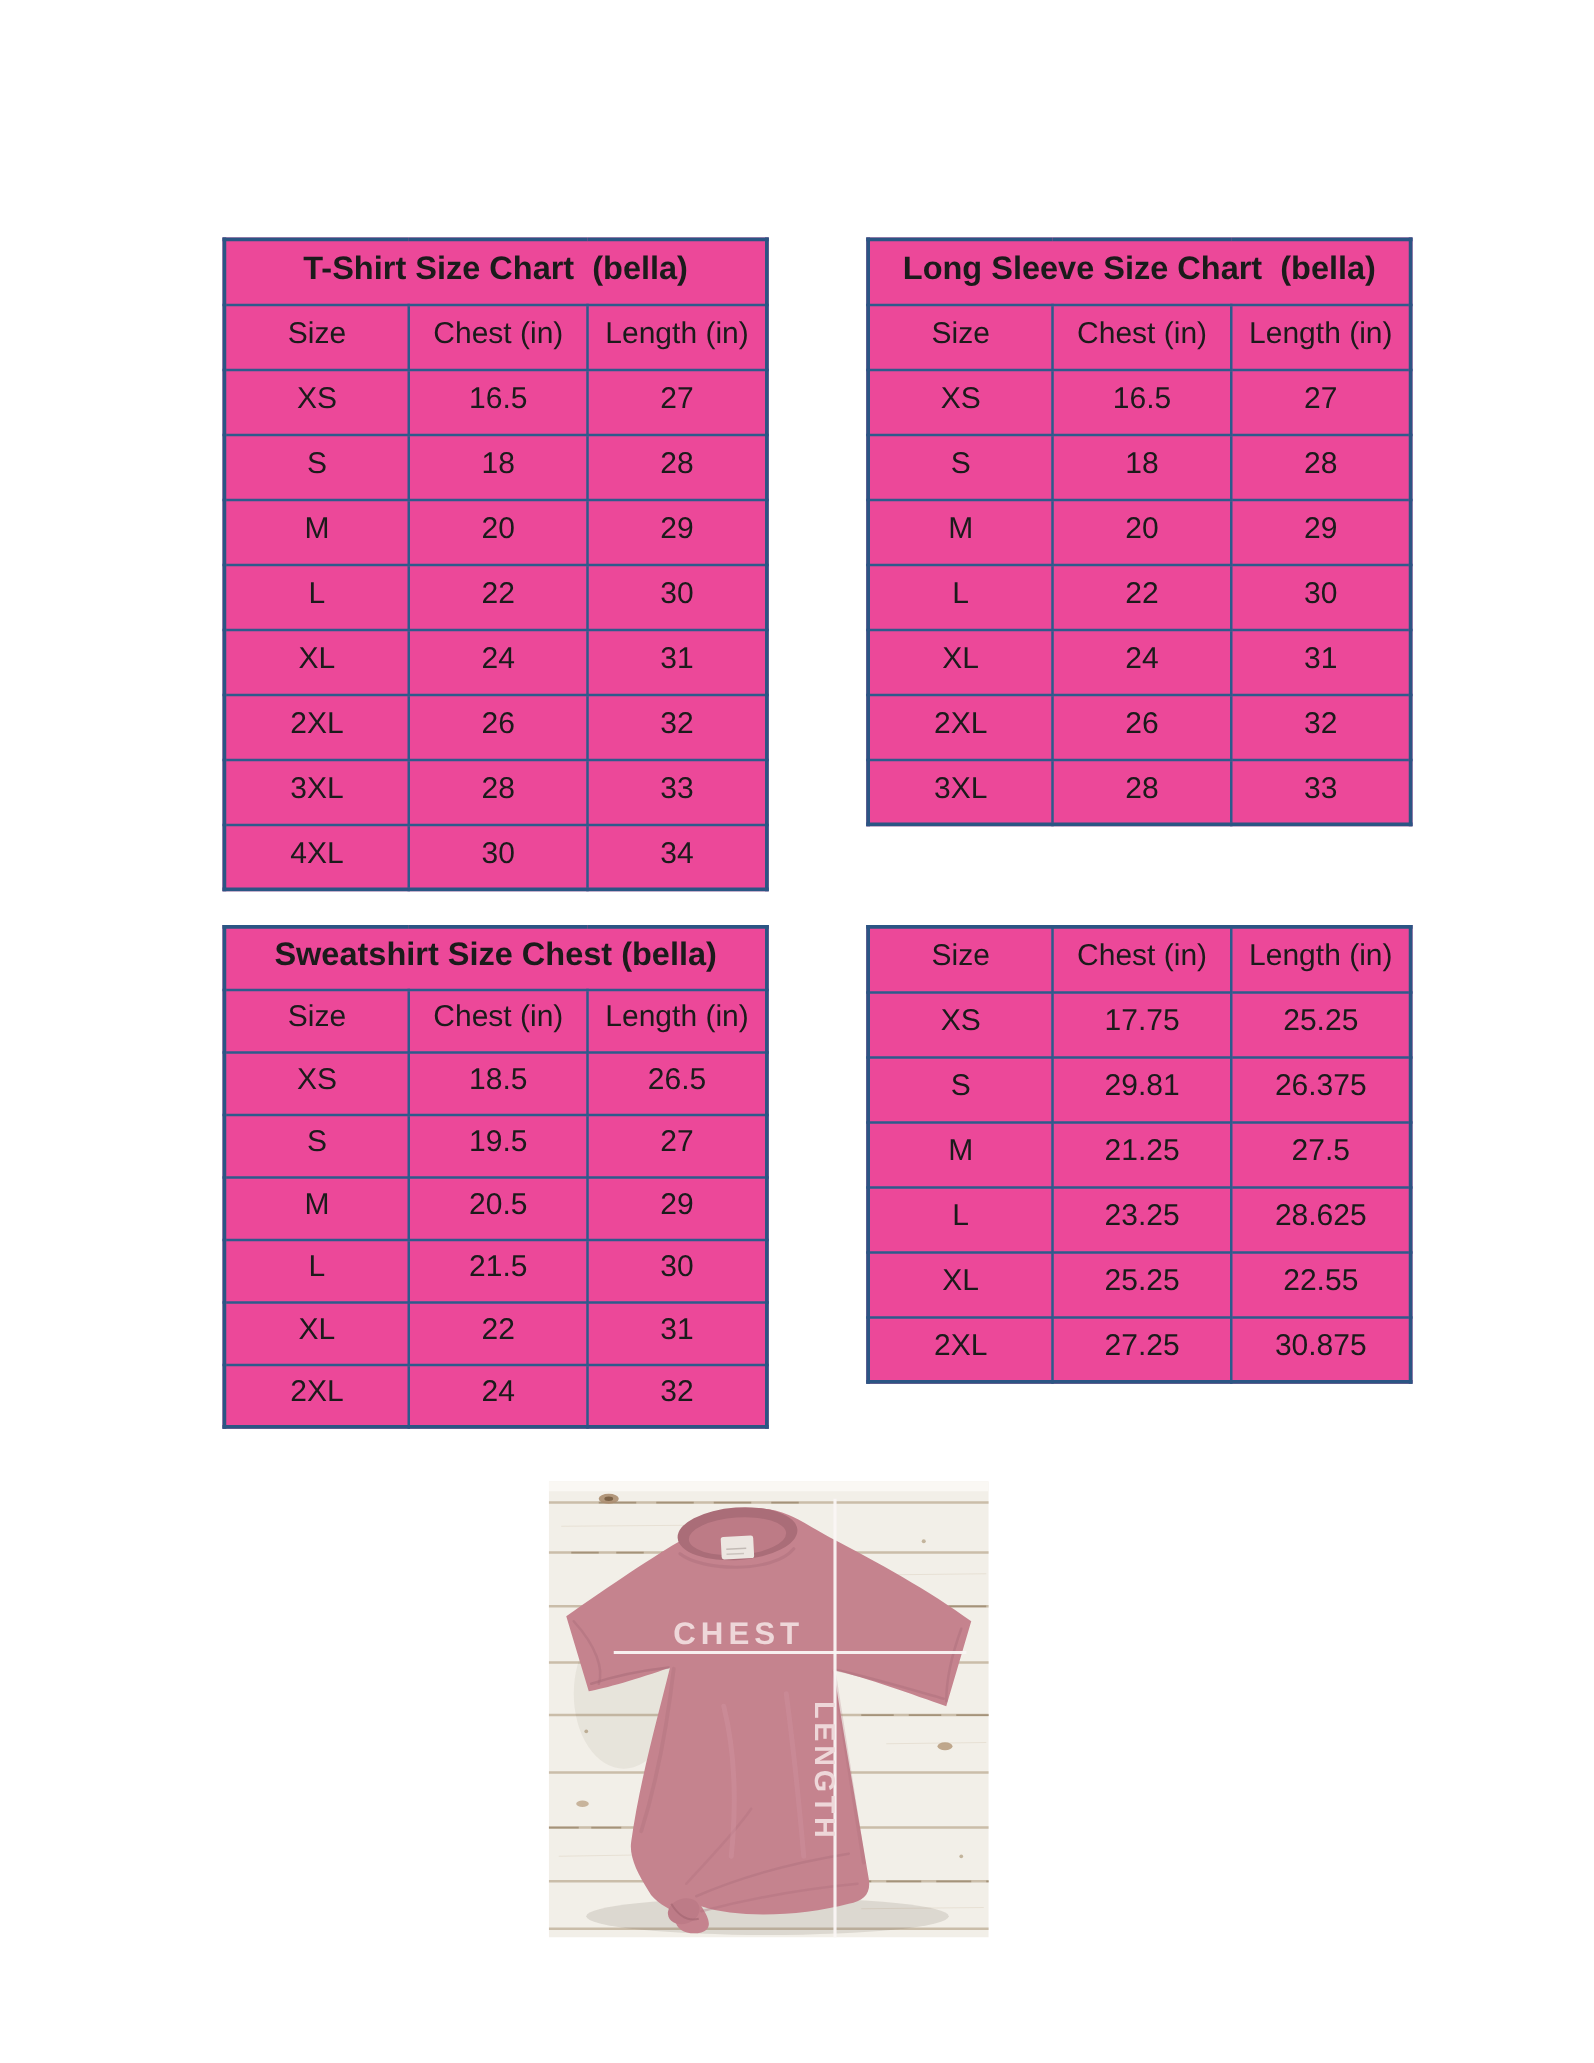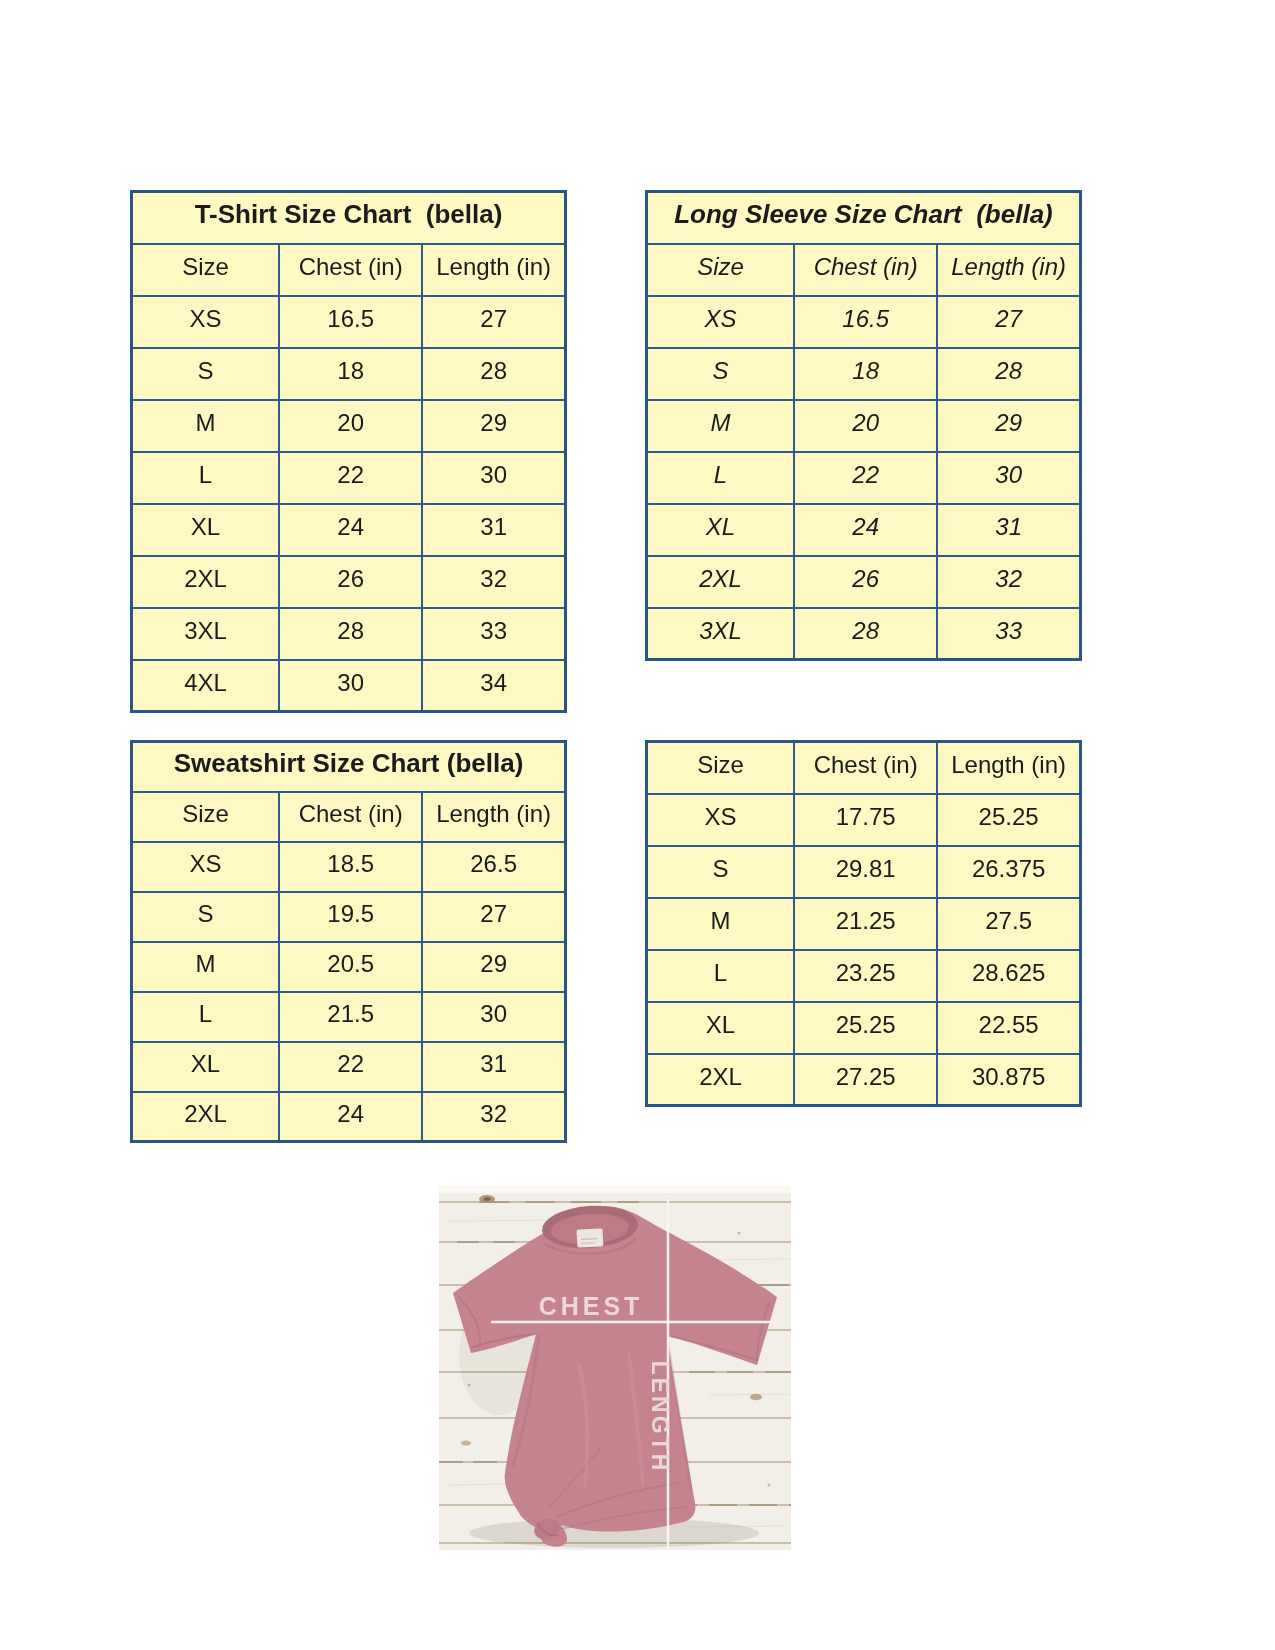--- a/index.html
+++ b/index.html
@@ -8,22 +8,23 @@
     width:1275px;
     height:1650px;
     background:#ffffff;
     font-family:"Liberation Sans","DejaVu Sans",sans-serif;
     overflow:hidden;
   }
   table.size-table{
     position:absolute;
     border-collapse:collapse;
     table-layout:fixed;
-    background:#fef9c3;
+    background:#ec4899;
     border:3px solid #2b5584;
+    margin-left:48px;
   }
   table.size-table th, table.size-table td{
     border:2px solid #2e5b8c;
     text-align:center;
     vertical-align:middle;
     padding:0 4px 6px 4px;
     color:#1b1b1b;
     font-size:24px;
     font-weight:normal;
     line-height:1.05;
@@ -103,21 +104,21 @@
           <td>33</td>
         </tr>
         <tr>
           <td>4XL</td>
           <td>30</td>
           <td>34</td>
         </tr>
       </tbody>
   </table>
 
-  <table class="size-table" style="left:645px;top:190px;width:437px;font-style:italic;">
+  <table class="size-table" style="left:645px;top:190px;width:437px;">
     <colgroup>
         <col class="c1">
         <col class="c2">
         <col class="c3">
       </colgroup>
     <thead>
       <tr>
         <th colspan="3" class="t-title">Long Sleeve Size Chart  (bella)</th>
       </tr>
       <tr>
@@ -166,21 +167,21 @@
   </table>
 
   <table class="size-table rows50" style="left:130px;top:740px;width:437px;">
     <colgroup>
         <col class="c1">
         <col class="c2">
         <col class="c3">
       </colgroup>
     <thead>
       <tr>
-        <th colspan="3" class="t-title">Sweatshirt Size Chart (bella)</th>
+        <th colspan="3" class="t-title">Sweatshirt Size Chest (bella)</th>
       </tr>
       <tr>
         <th>Size</th>
         <th>Chest (in)</th>
         <th>Length (in)</th>
       </tr>
     </thead>
     <tbody>
         <tr>
           <td>XS</td>

